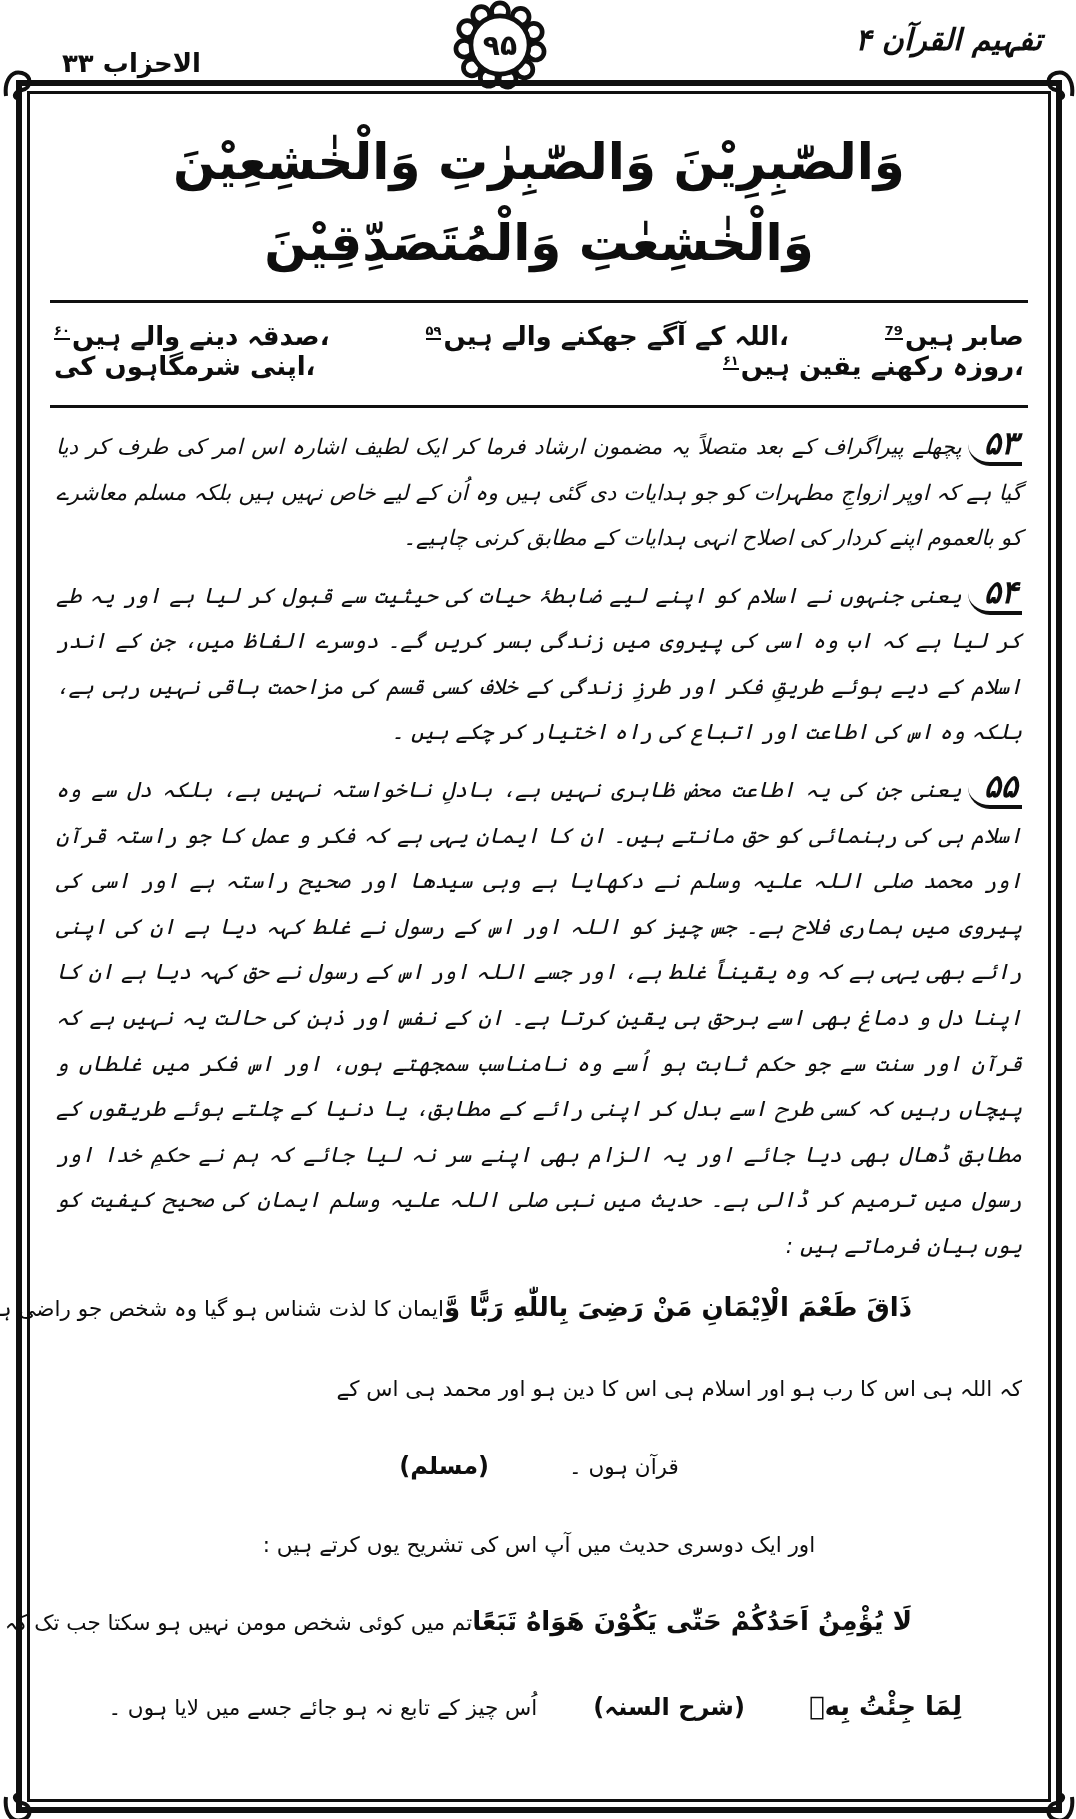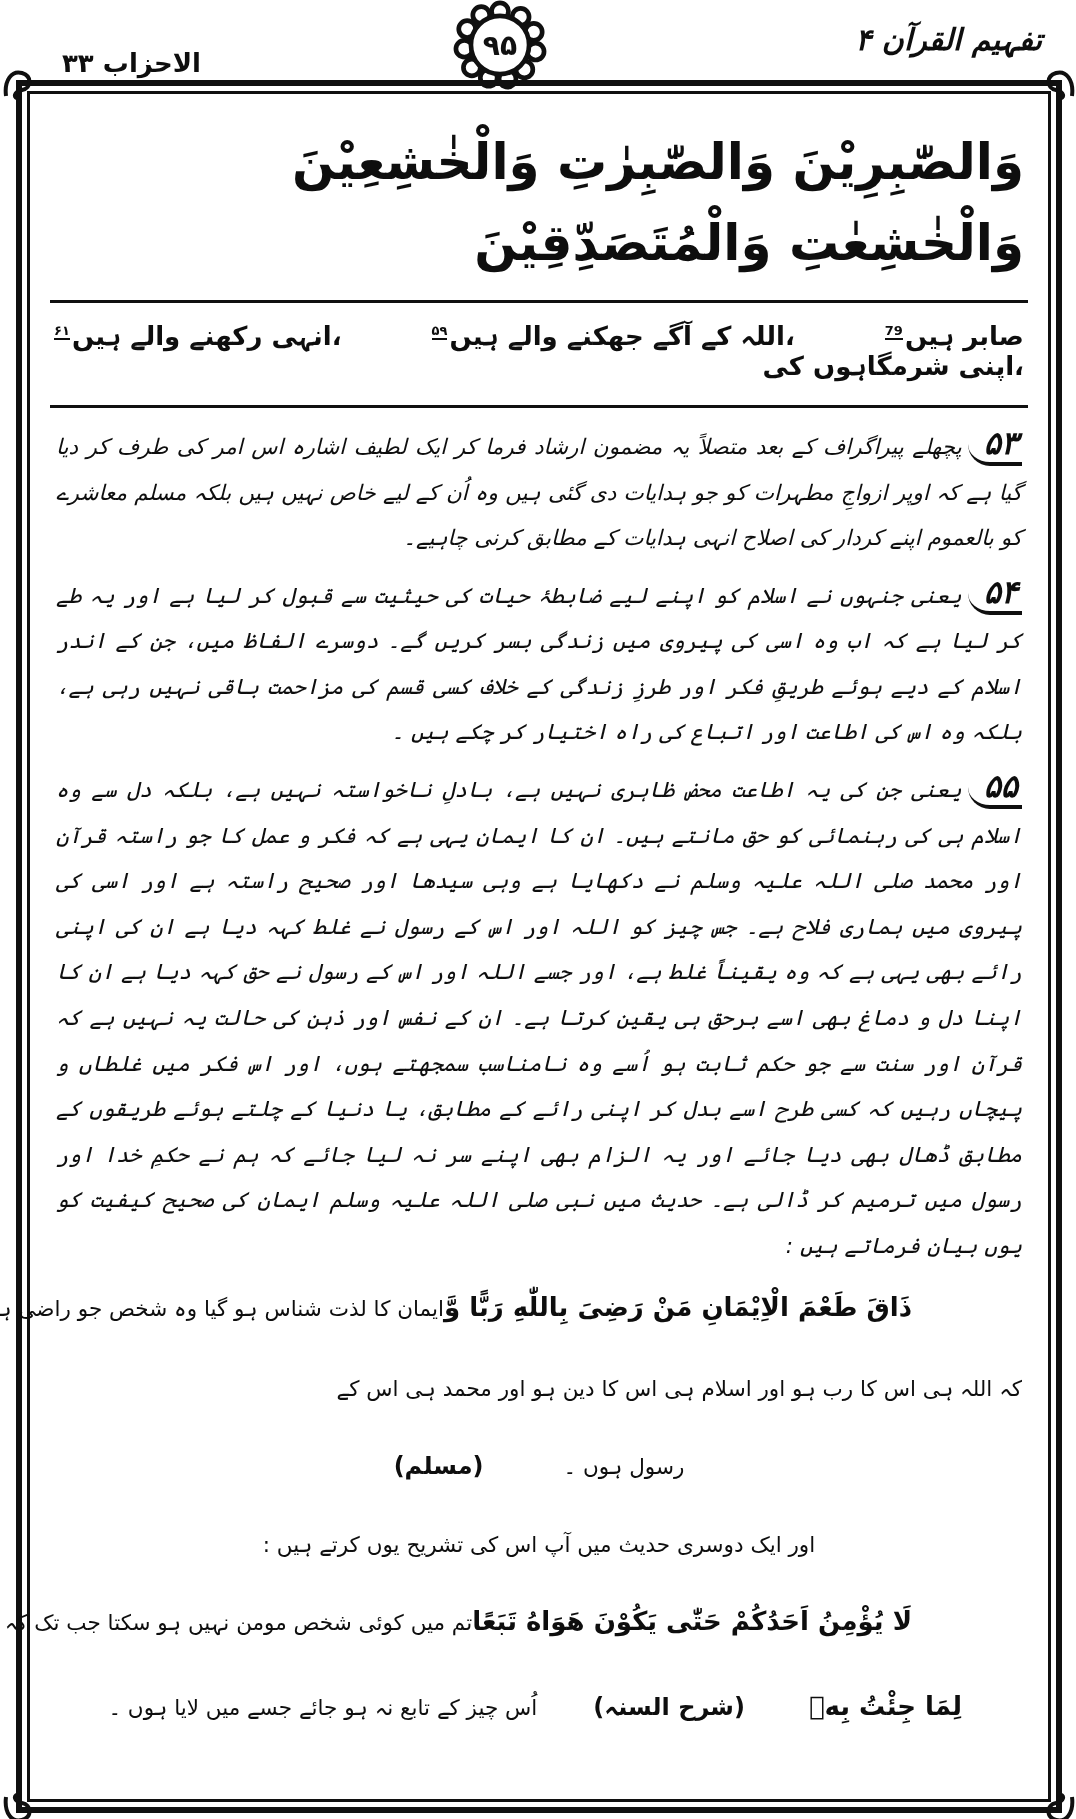--- a/index.html
+++ b/index.html
@@ -35,21 +35,21 @@
     direction:rtl;
     box-sizing:border-box;
   }
   .corner{position:absolute;width:34px;height:34px;z-index:3;}
   .corner.tl{top:-20px;left:-20px;}
   .corner.tr{top:-20px;right:-20px;transform:scaleX(-1);}
   .corner.bl{bottom:-20px;left:-20px;transform:scaleY(-1);}
   .corner.br{bottom:-20px;right:-20px;transform:scale(-1,-1);}
   
   .verse{
-    text-align:right;font-size:50px;font-weight:bold;
+    text-align:center;font-size:50px;font-weight:bold;
     line-height:1.62;padding:14px 4px 6px 4px;
   }
   .rule{border:none;border-top:3px solid #101010;margin:10px 0 8px 0;}
   .rule2{border:none;border-top:3px solid #101010;margin:8px 0 4px 0;}
   
   .trans-line{
     display:flex;direction:rtl;justify-content:space-between;
     align-items:baseline;flex-wrap:wrap;
     font-size:26px;font-weight:bold;
     padding:10px 4px 16px 4px;
@@ -139,22 +139,23 @@
     </div>
 
     <hr class="rule">
 
     <div class="trans-line">
 
         <span class="tseg"><span>صابر ہیں</span><sup class="tnote">79</sup></span>
 
         <span class="tseg"><span>،اللہ کے آگے جھکنے والے ہیں</span><sup class="tnote">۵۹</sup></span>
 
+        <span class="tseg"><span>،صدقہ دینے والے ہیں</span><sup class="tnote">۶۰</sup></span>
 
-        <span class="tseg"><span>،انہی رکھنے والے ہیں</span><sup class="tnote">۶۱</sup></span>
+        <span class="tseg"><span>،روزہ رکھنے یقین ہیں</span><sup class="tnote">۶۱</sup></span>
 
         <span class="tseg"><span>،اپنی شرمگاہوں کی</span></span>
       </div>
 
     <hr class="rule2">
 
     <div class="commentary">
 
       <p class="note-p"><span class="pmark">۵۳</span><span>پچھلے پیراگراف کے بعد متصلاً یہ مضمون ارشاد فرما کر ایک لطیف اشارہ اس امر کی طرف کر دیا گیا ہے کہ اوپر ازواجِ مطہرات کو جو ہدایات دی گئی ہیں وہ اُن کے لیے خاص نہیں ہیں بلکہ مسلم معاشرے کو بالعموم اپنے کردار کی اصلاح انہی ہدایات کے مطابق کرنی چاہیے۔</span></p>
 
@@ -164,21 +165,21 @@
 
       <div class="h-block">
         <div class="h-row">
           <span class="h-ar">ذَاقَ طَعْمَ الْاِیْمَانِ مَنْ رَضِیَ بِاللّٰهِ رَبًّا وَّ</span>
           <span class="h-ur">ایمان کا لذت شناس ہو گیا وہ شخص جو راضی ہو گیا اس بات پر</span>
         </div>
         <div class="h-row">
           <span class="h-ur">کہ اللہ ہی اس کا رب ہو اور اسلام ہی اس کا دین ہو اور محمد ہی اس کے</span>
         </div>
         <div class="h-row center">
-          <span class="h-ur">رسول ہوں ۔</span>
+          <span class="h-ur">قرآن ہوں ۔</span>
           <span class="h-src">(مسلم)</span>
         </div>
       </div>
 
       <p class="h-intro">اور ایک دوسری حدیث میں آپ اس کی تشریح یوں کرتے ہیں :</p>
 
       <div class="h-block">
         <div class="h-row">
           <span class="h-ar">لَا یُؤْمِنُ اَحَدُکُمْ حَتّٰی یَکُوْنَ هَوَاهُ تَبَعًا</span>
           <span class="h-ur">تم میں کوئی شخص مومن نہیں ہو سکتا جب تک کہ اس کی خواہشِ نفس</span>

